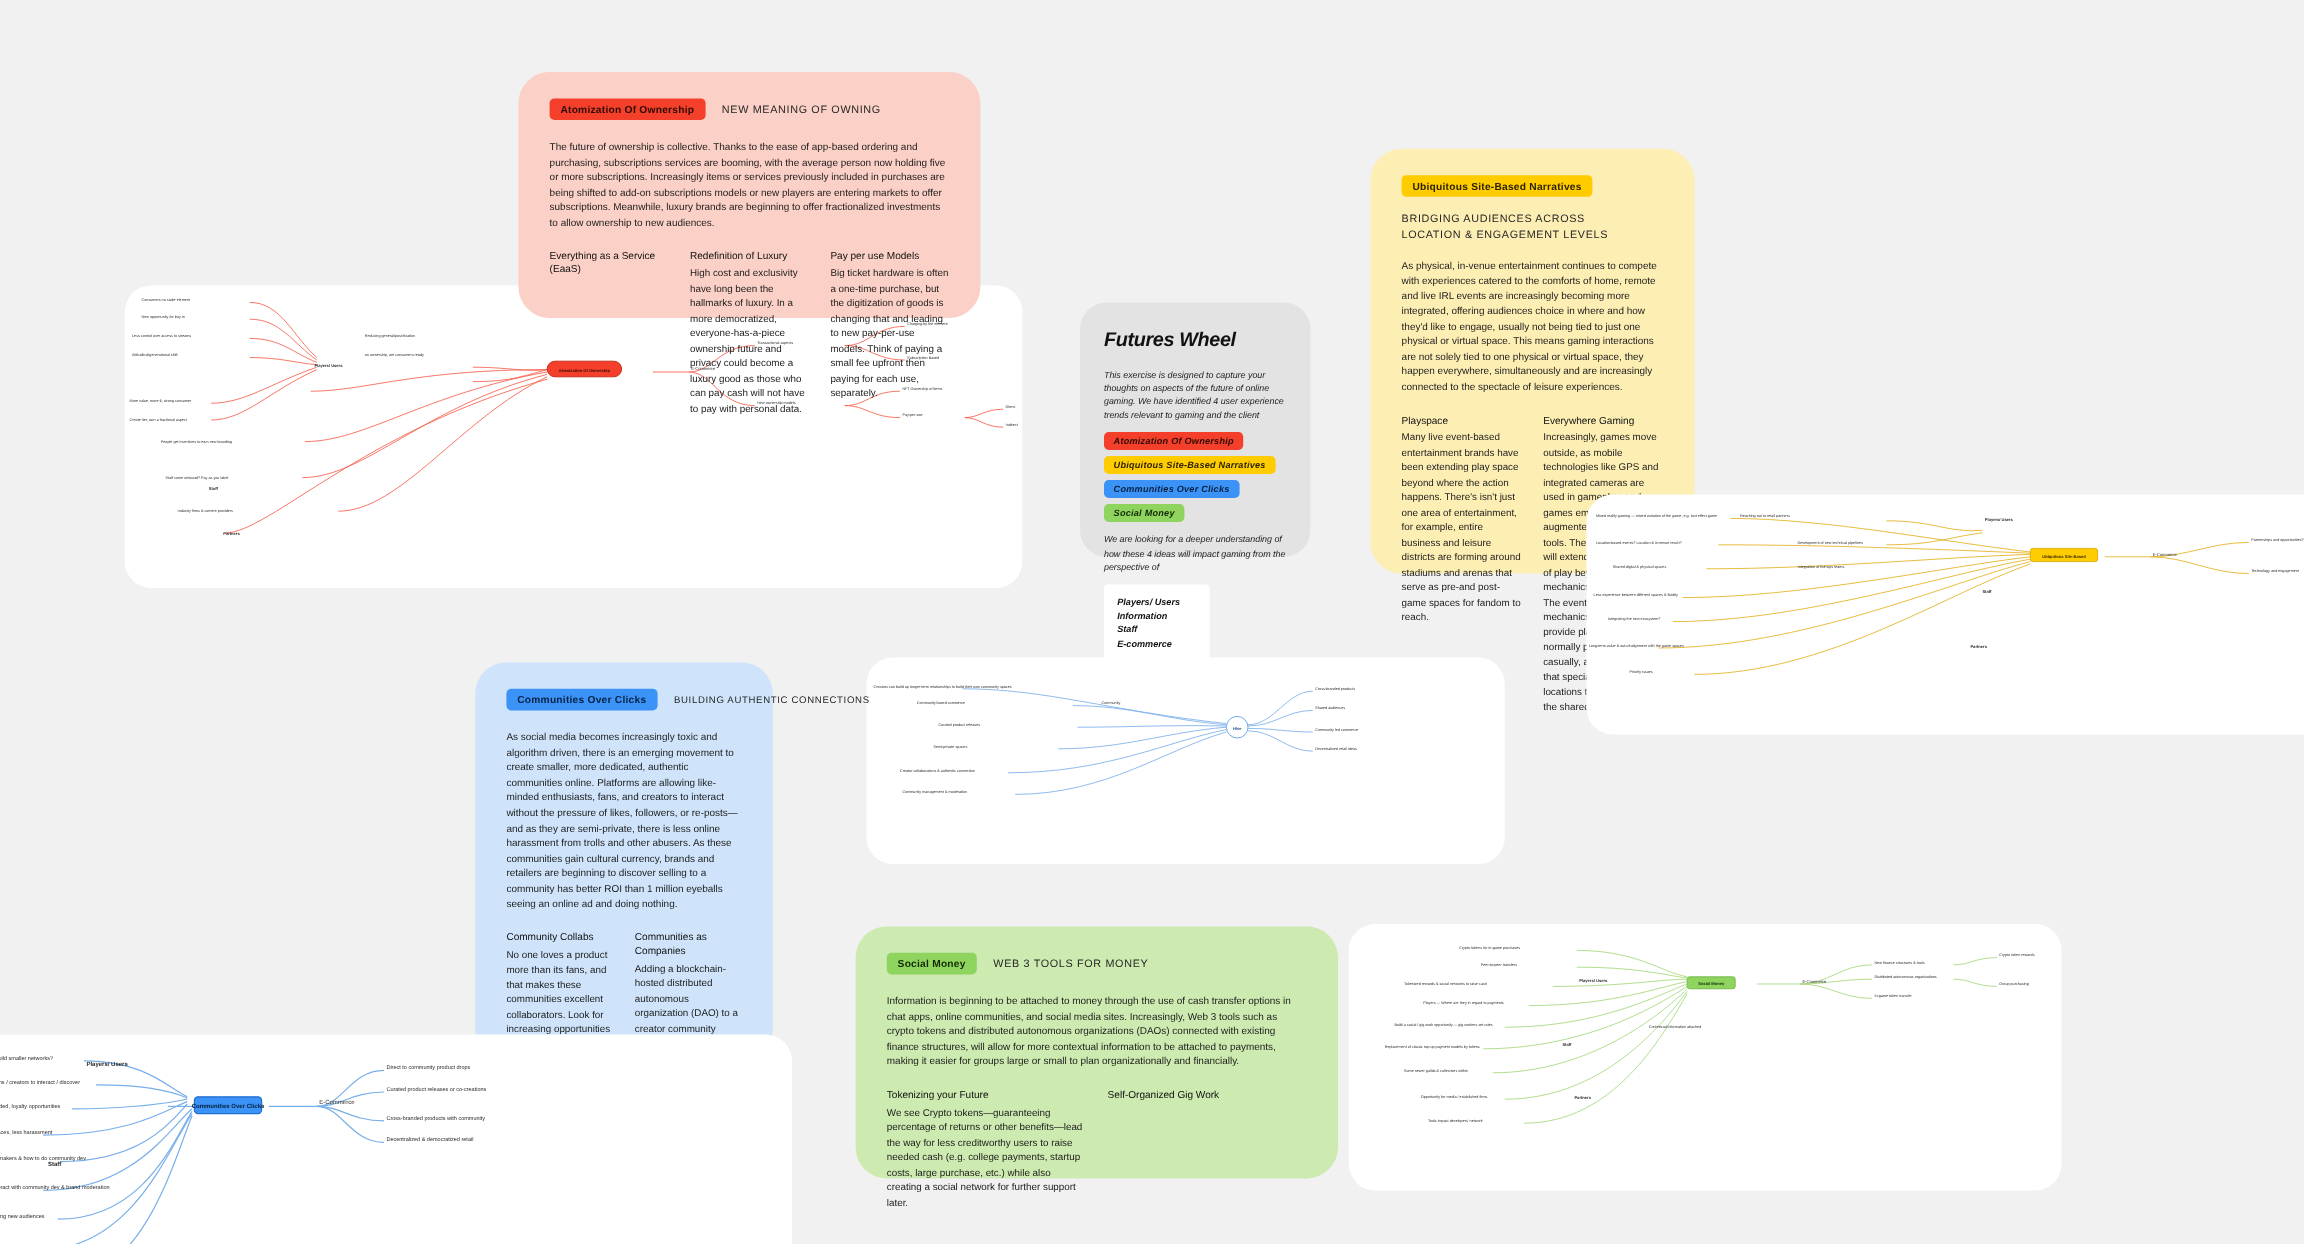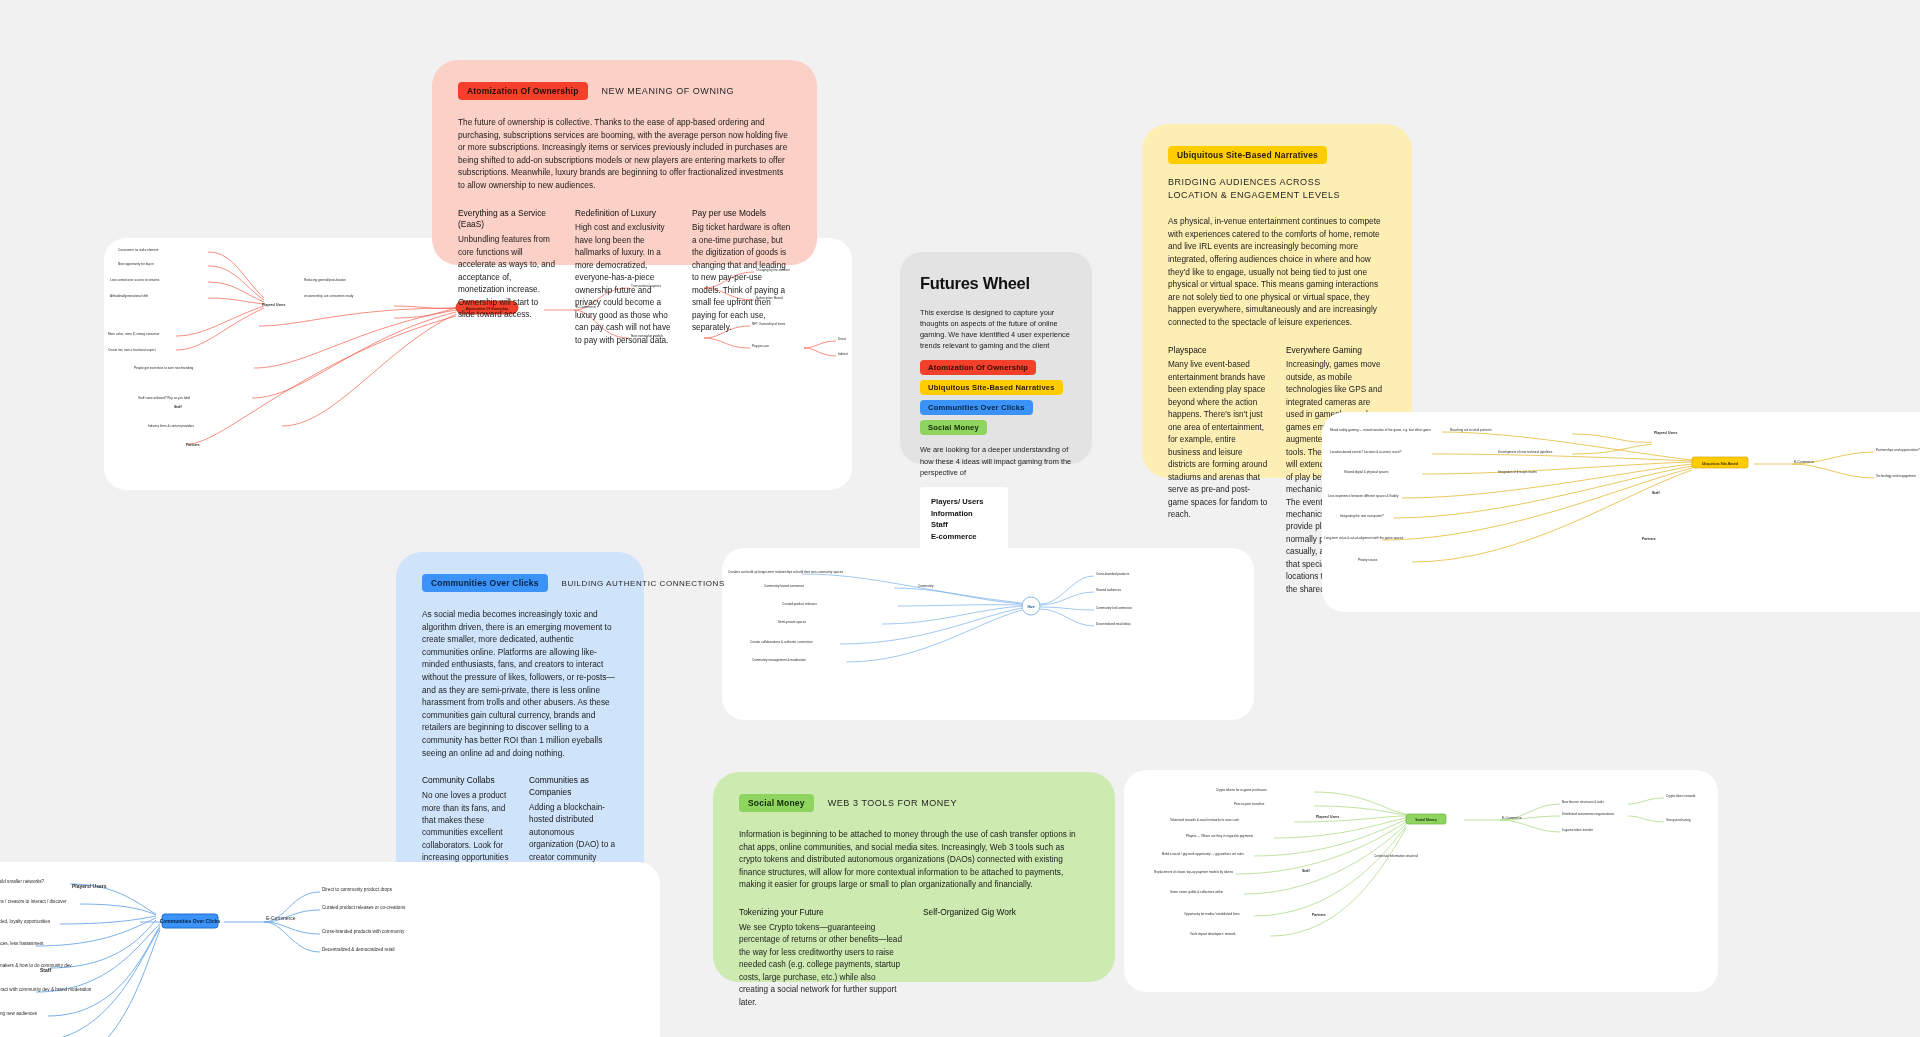--- a/index.html
+++ b/index.html
@@ -81,20 +81,21 @@
     line-height: 1.52;
     color: #1c1c1c;
   }
 
   
   #futures-wheel {
     left: 900px; top: 252px;
     width: 192px; height: 212px;
     border-radius: 22px;
     padding: 22px 20px;
+    font-style: italic;
   }
   #futures-wheel h1 {
     margin: 0 0 14px 0;
     font-size: 16.5px;
     font-weight: bold;
     letter-spacing: -0.3px;
     color: #111;
   }
   #futures-wheel .intro,
   #futures-wheel .outro {
@@ -198,21 +199,20 @@
 
   <div class="card pink" style="left:432px; top:60px; width:385px; height:205px;">
     <div class="tagrow">
       <span class="tag red">Atomization Of Ownership</span>
       <span class="subhead">NEW MEANING OF OWNING</span>
     </div>
     <p class="body-copy">The future of ownership is collective. Thanks to the ease of app-based ordering and purchasing, subscriptions services are booming, with the average person now holding five or more subscriptions. Increasingly items or services previously included in purchases are being shifted to add-on subscriptions models or new players are entering markets to offer subscriptions. Meanwhile, luxury brands are beginning to offer fractionalized investments to allow ownership to new audiences.</p>
     <div class="cols">
       <div class="col">
         <h4>Everything as a Service (EaaS)</h4>
-        <p>Unbundling features from core functions will accelerate as ways to, and acceptance of, monetization increase. Ownership will start to slide toward access.</p>
       </div>
       <div class="col">
         <h4>Redefinition of Luxury</h4>
         <p>High cost and exclusivity have long been the hallmarks of luxury. In a more democratized, everyone-has-a-piece ownership future and privacy could become a luxury good as those who can pay cash will not have to pay with personal data.</p>
       </div>
       <div class="col">
         <h4>Pay per use Models</h4>
         <p>Big ticket hardware is often a one-time purchase, but the digitization of goods is changing that and leading to new pay-per-use models. Think of paying a small fee upfront then paying for each use, separately.</p>
       </div>
     </div>

